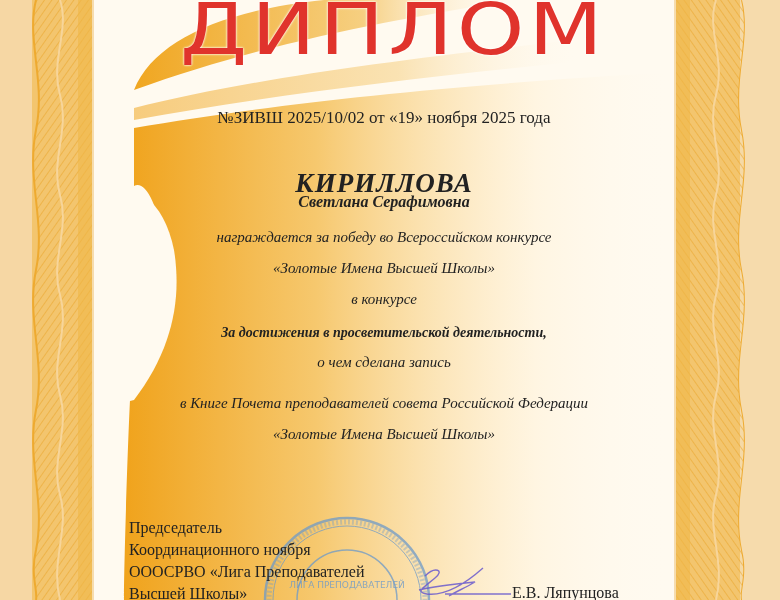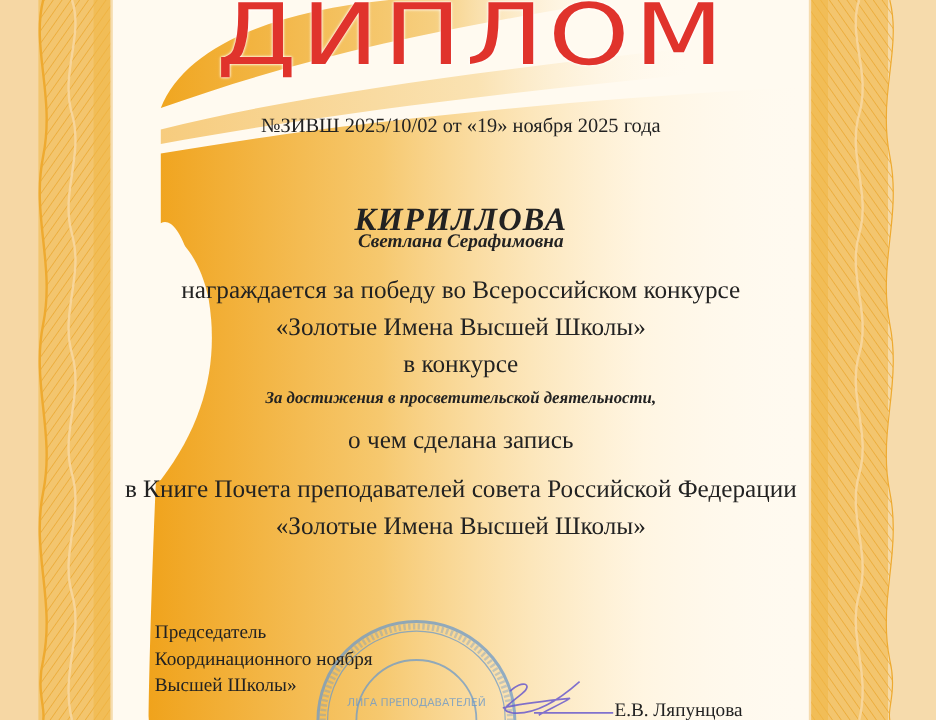--- a/index.html
+++ b/index.html
@@ -29,24 +29,24 @@
     position:absolute; left:0; top:0; width:580px; height:600px;
   }
   .title {
     position:absolute; left:180px; top:-6px; width:420px; text-align:center;
     font-family:"DejaVu Sans", sans-serif; font-size:86px; letter-spacing:4px;
     color:#e0332c; font-weight:normal; line-height:1;
     text-shadow:0 0 2px #fff, 0 0 3px #fff;
     transform:scaleY(0.82); transform-origin:top center;
   }
   .text { position:absolute; left:94px; width:580px; text-align:center; color:#222; }
-  .number { top:95px; font-size:17px; }
+  .number { top:108px; font-size:17px; }
   .surname { top:168px; font-size:27px; font-weight:bold; font-style:italic; letter-spacing:1px;text-align:center; }
   .name { top:193px; font-size:16px; font-weight:bold; font-style:italic; }
-  .line { font-size:21px; }
+  .line { font-size:15px;font-style:italic; }
   .l1 { top:229px; }
   .l2 { top:260px; }
   .l3 { top:291px; }
   .nomination { top:325px; font-size:14px; font-weight:bold; font-style:italic; }
   .l5 { top:354px; }
   .l6 { top:395px; }
   .l7 { top:426px; }
   .sig-block {
     position:absolute; left:129px; top:517px; font-size:16px; line-height:22px; color:#222;
   }
@@ -132,20 +132,21 @@
     <circle cx="85" cy="100" r="74" stroke-width="1"></circle>
     <circle cx="85" cy="100" r="50" stroke-width="1.5"></circle>
     <circle cx="85" cy="100" r="78" stroke-width="5" stroke-dasharray="2 2" opacity="0.5"></circle>
   </g>
   <text x="85" y="88" text-anchor="middle" font-size="9" fill="#6e9ac8" opacity="0.8" font-family="DejaVu Sans, sans-serif">ЛИГА ПРЕПОДАВАТЕЛЕЙ</text>
 </svg>
 
 <div class="sig-block">
   <div>Председатель</div>
   <div>Координационного ноября</div>
+  <div>ОООСРВО «Лига Преподавателей</div>
   <div>Высшей Школы»</div>
 </div>
 
 <svg class="signature" width="110" height="38">
   <path d="M20,14 C30,4 40,8 30,16 C18,26 10,30 22,32 C40,34 60,22 78,6 M14,28 C30,24 50,22 70,20 C60,26 50,30 44,34 M40,32 L106,32" fill="none" stroke="#6a5acd" stroke-width="1.4" opacity="0.85"></path>
 </svg>
 
 <div class="signer">Е.В. Ляпунцова</div>
 
 </body></html>

